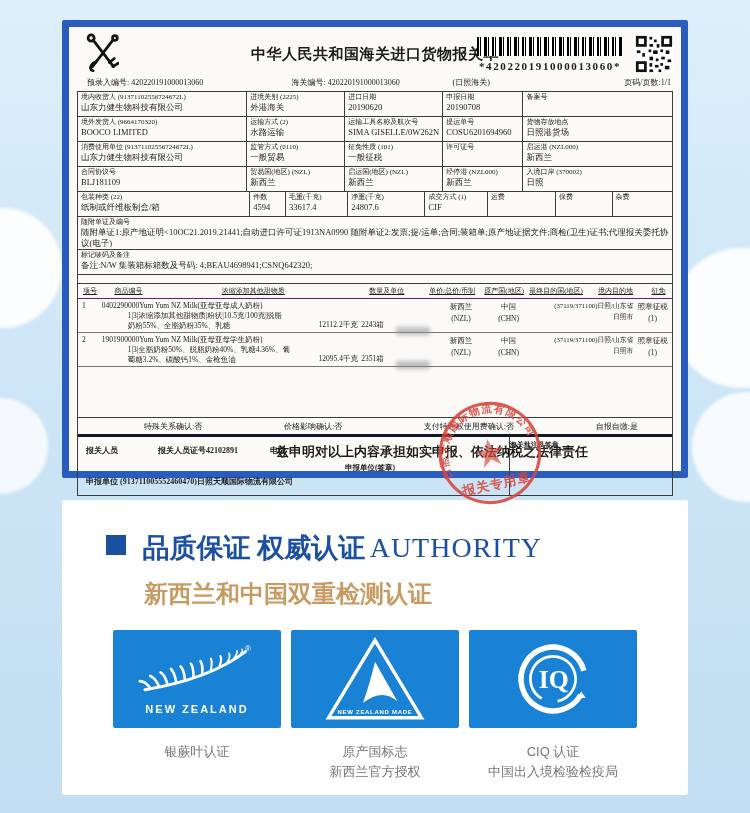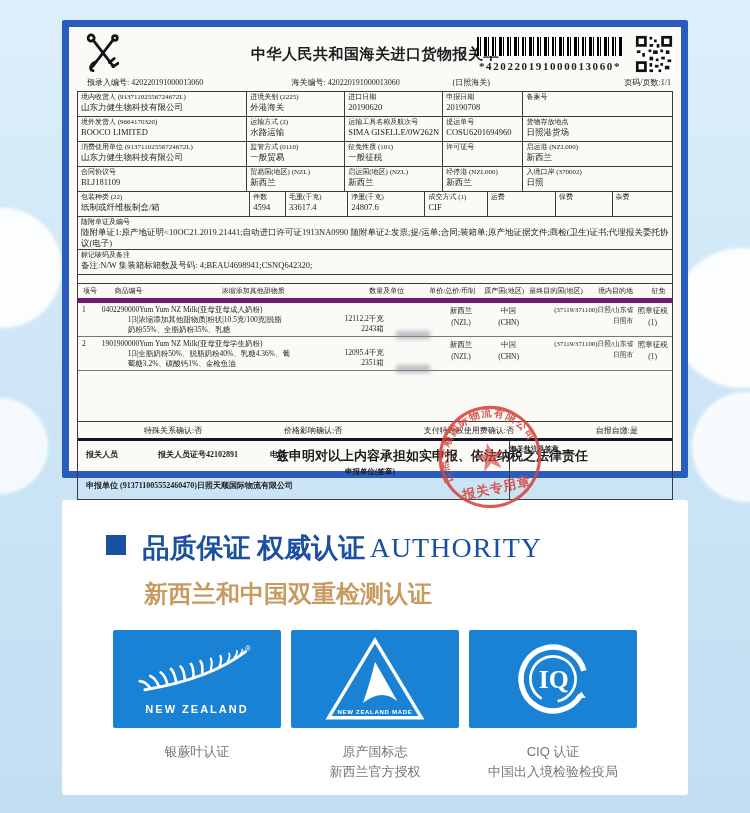--- a/index.html
+++ b/index.html
@@ -39,28 +39,28 @@
   .g5{grid-template-columns:28.5% 16.5% 16.5% 13.5% 25%;}
   .g8{grid-template-columns:29% 6% 10.5% 13% 10.5% 11.5% 9.5% 10%;}
   .cell{border-right:1px solid #3c3c3c;padding:1px 3px;overflow:hidden;}
   .cell:last-child{border-right:none;}
   .cl{font-size:7px;color:#222;line-height:1.3;white-space:nowrap;}
   .cv{font-size:8.5px;line-height:1.25;min-height:9px;white-space:nowrap;}
   .fullrow{border-bottom:1px solid #3c3c3c;padding:1px 3px;min-height:22px;}
   .gaprow{height:8px;border-bottom:1px solid #3c3c3c;}
 
   .ghead{display:grid;grid-template-columns:4% 9% 33% 12% 10% 7.5% 10% 10% 4.5%;
-         border-bottom:5px solid #701a75;font-size:7px;height:14px;align-items:center;}
+         border-bottom:1px solid #701a75;font-size:7px;height:14px;align-items:center;text-decoration:underline;}
   .ghead div{text-align:center;white-space:nowrap;overflow:hidden;}
   .grow{display:grid;grid-template-columns:4% 36.5% 12% 8% 8% 8% 17% 6.5%;
         border-bottom:1px solid #777;font-size:7.5px;min-height:33px;position:relative;}
   .grow .gno{padding:2px 0 0 4px;}
   .gdesc{padding-top:2px;line-height:1.3;}
   .gdesc .spec{padding-left:26px;white-space:pre-line;}
-  .gqty{display:flex;flex-direction:column;justify-content:flex-end;
+  .gqty{display:flex;flex-direction:row;justify-content:space-between;
         align-items:flex-end;padding:2px 6px 2px 0;}
   .gprice{position:relative;}
   .smudge{position:absolute;left:6px;bottom:-3px;width:34px;height:8px;background:#8d8d96;
           filter:blur(2px);opacity:.55;}
   .gcent{text-align:center;padding-top:2px;white-space:pre-line;line-height:1.5;}
   .gdom{text-align:right;padding-top:2px;white-space:pre-line;line-height:1.5;font-size:6.8px;}
   .gduty{text-align:center;padding-top:2px;white-space:pre-line;line-height:1.5;}
   .spacer-row{height:50px;}
 
   .confirm-row{display:flex;justify-content:space-between;border-bottom:3px solid #0f172a;

